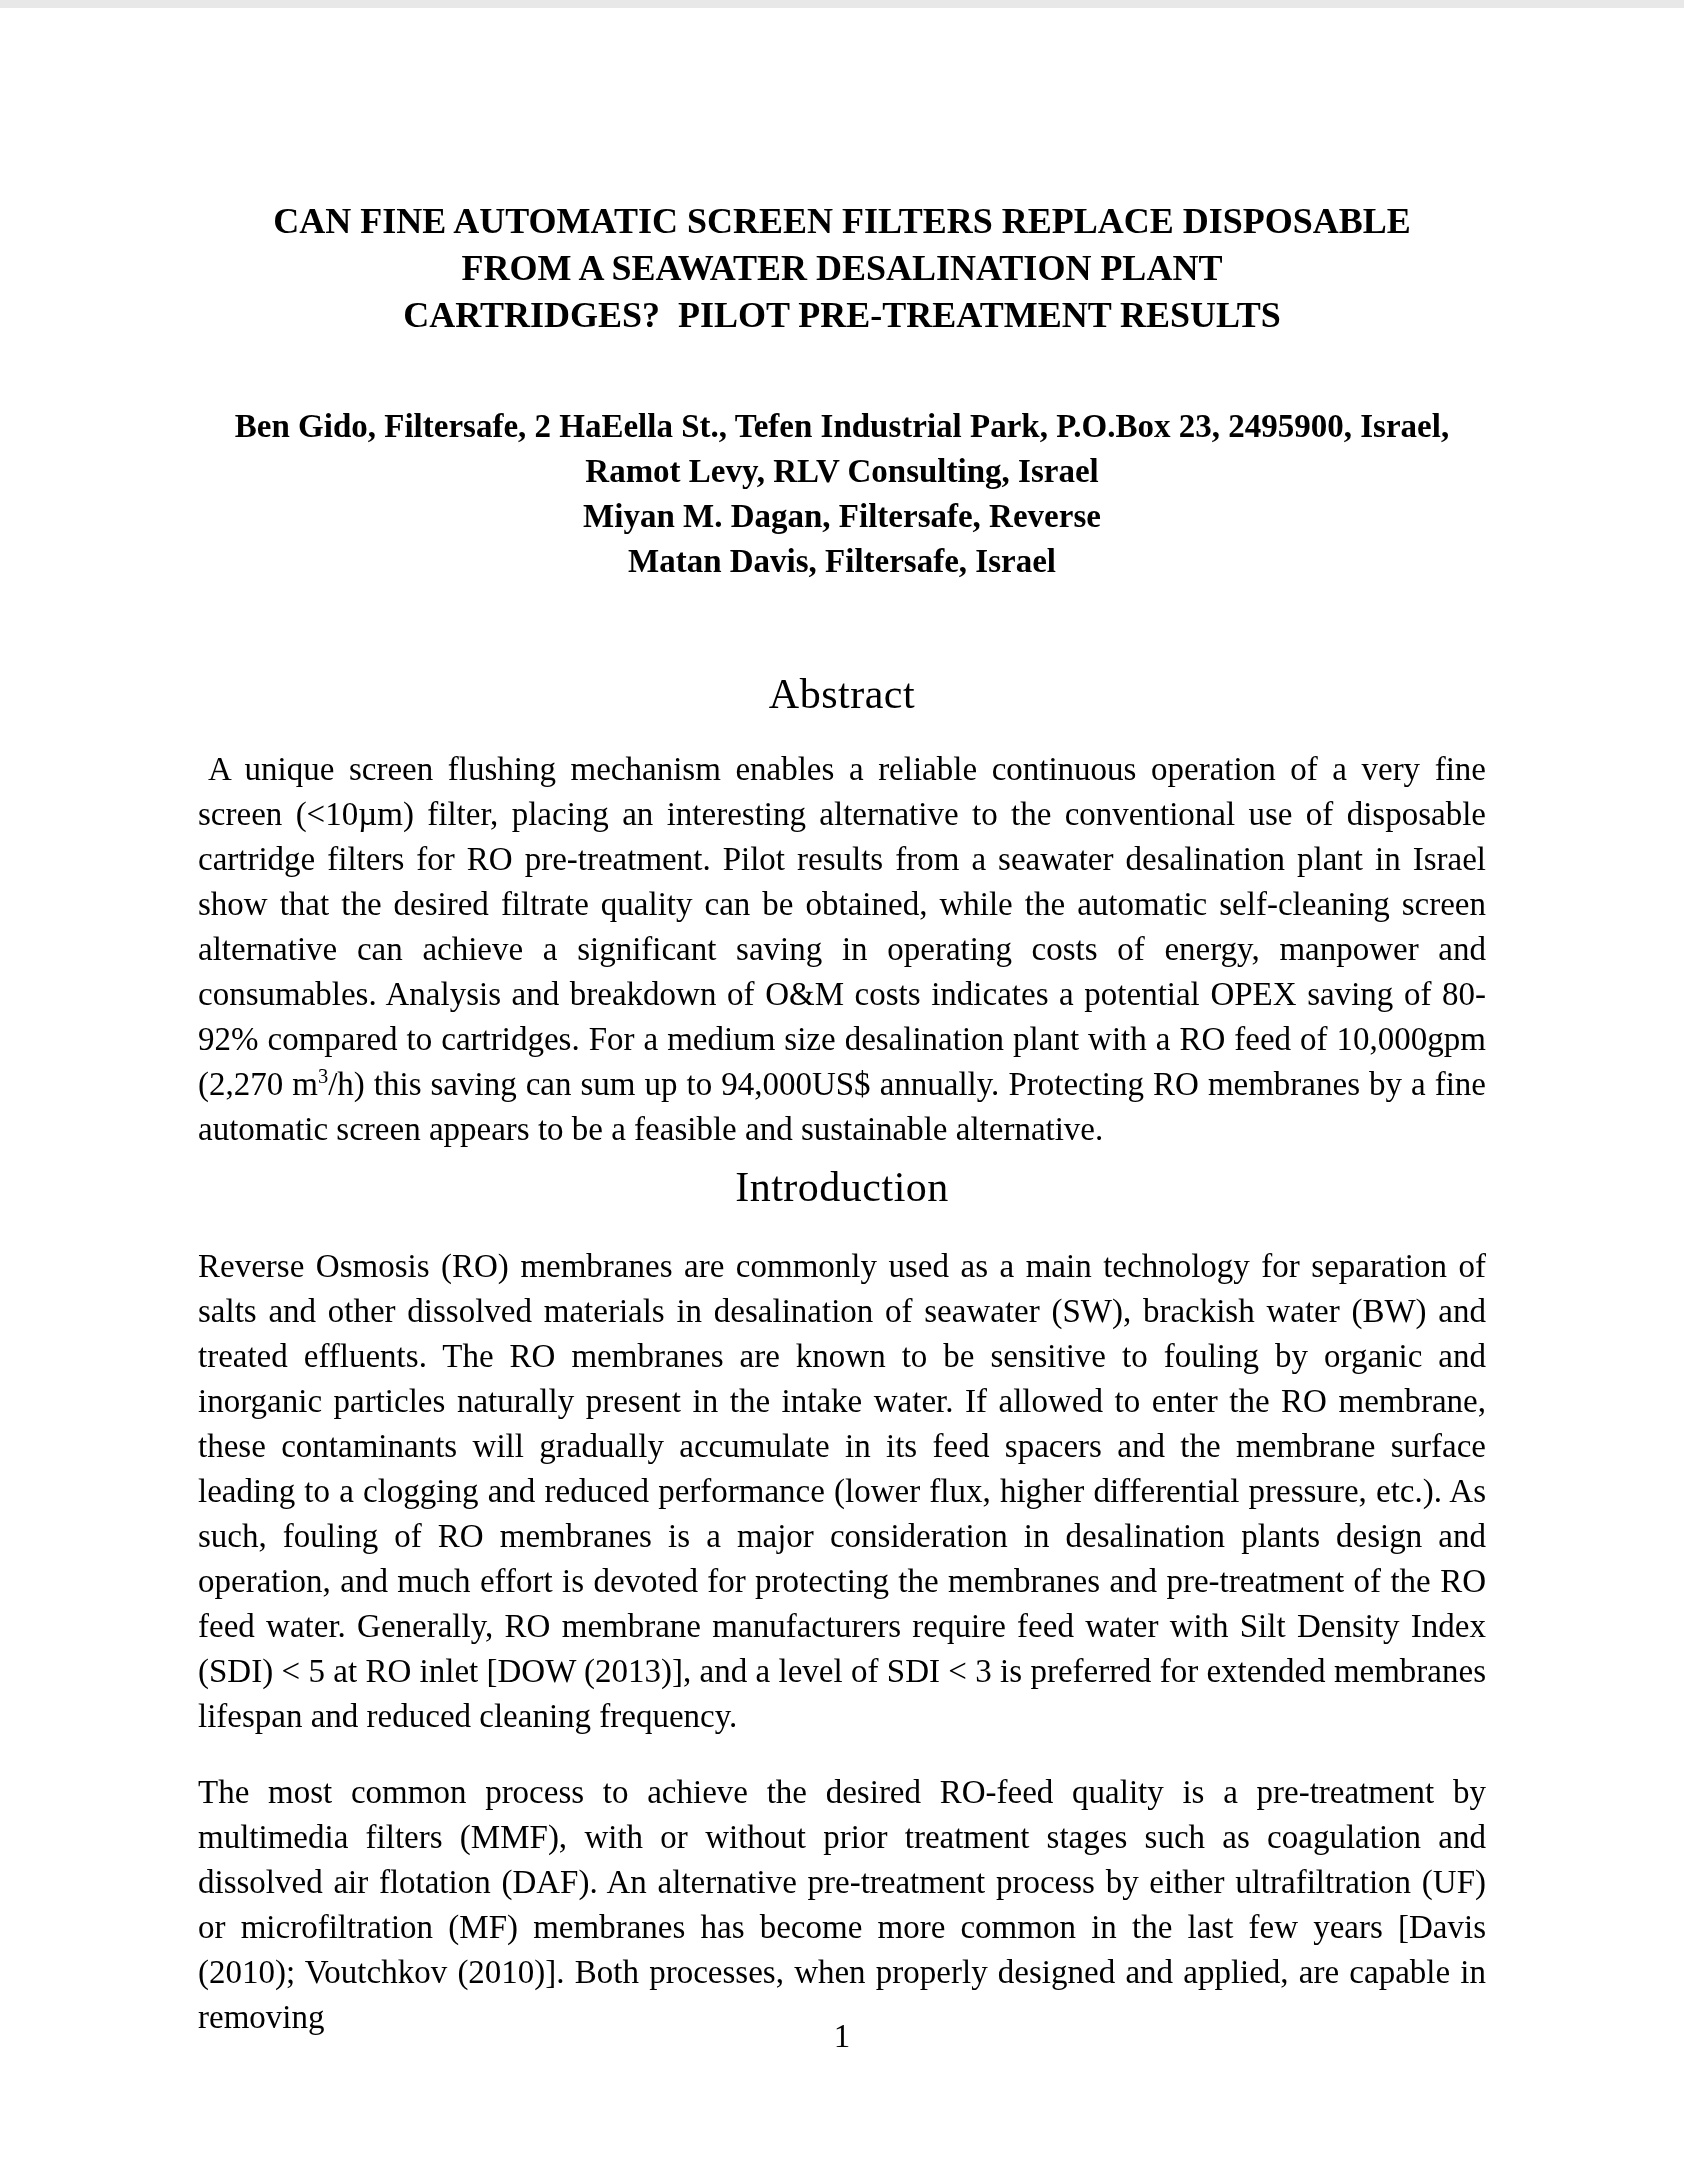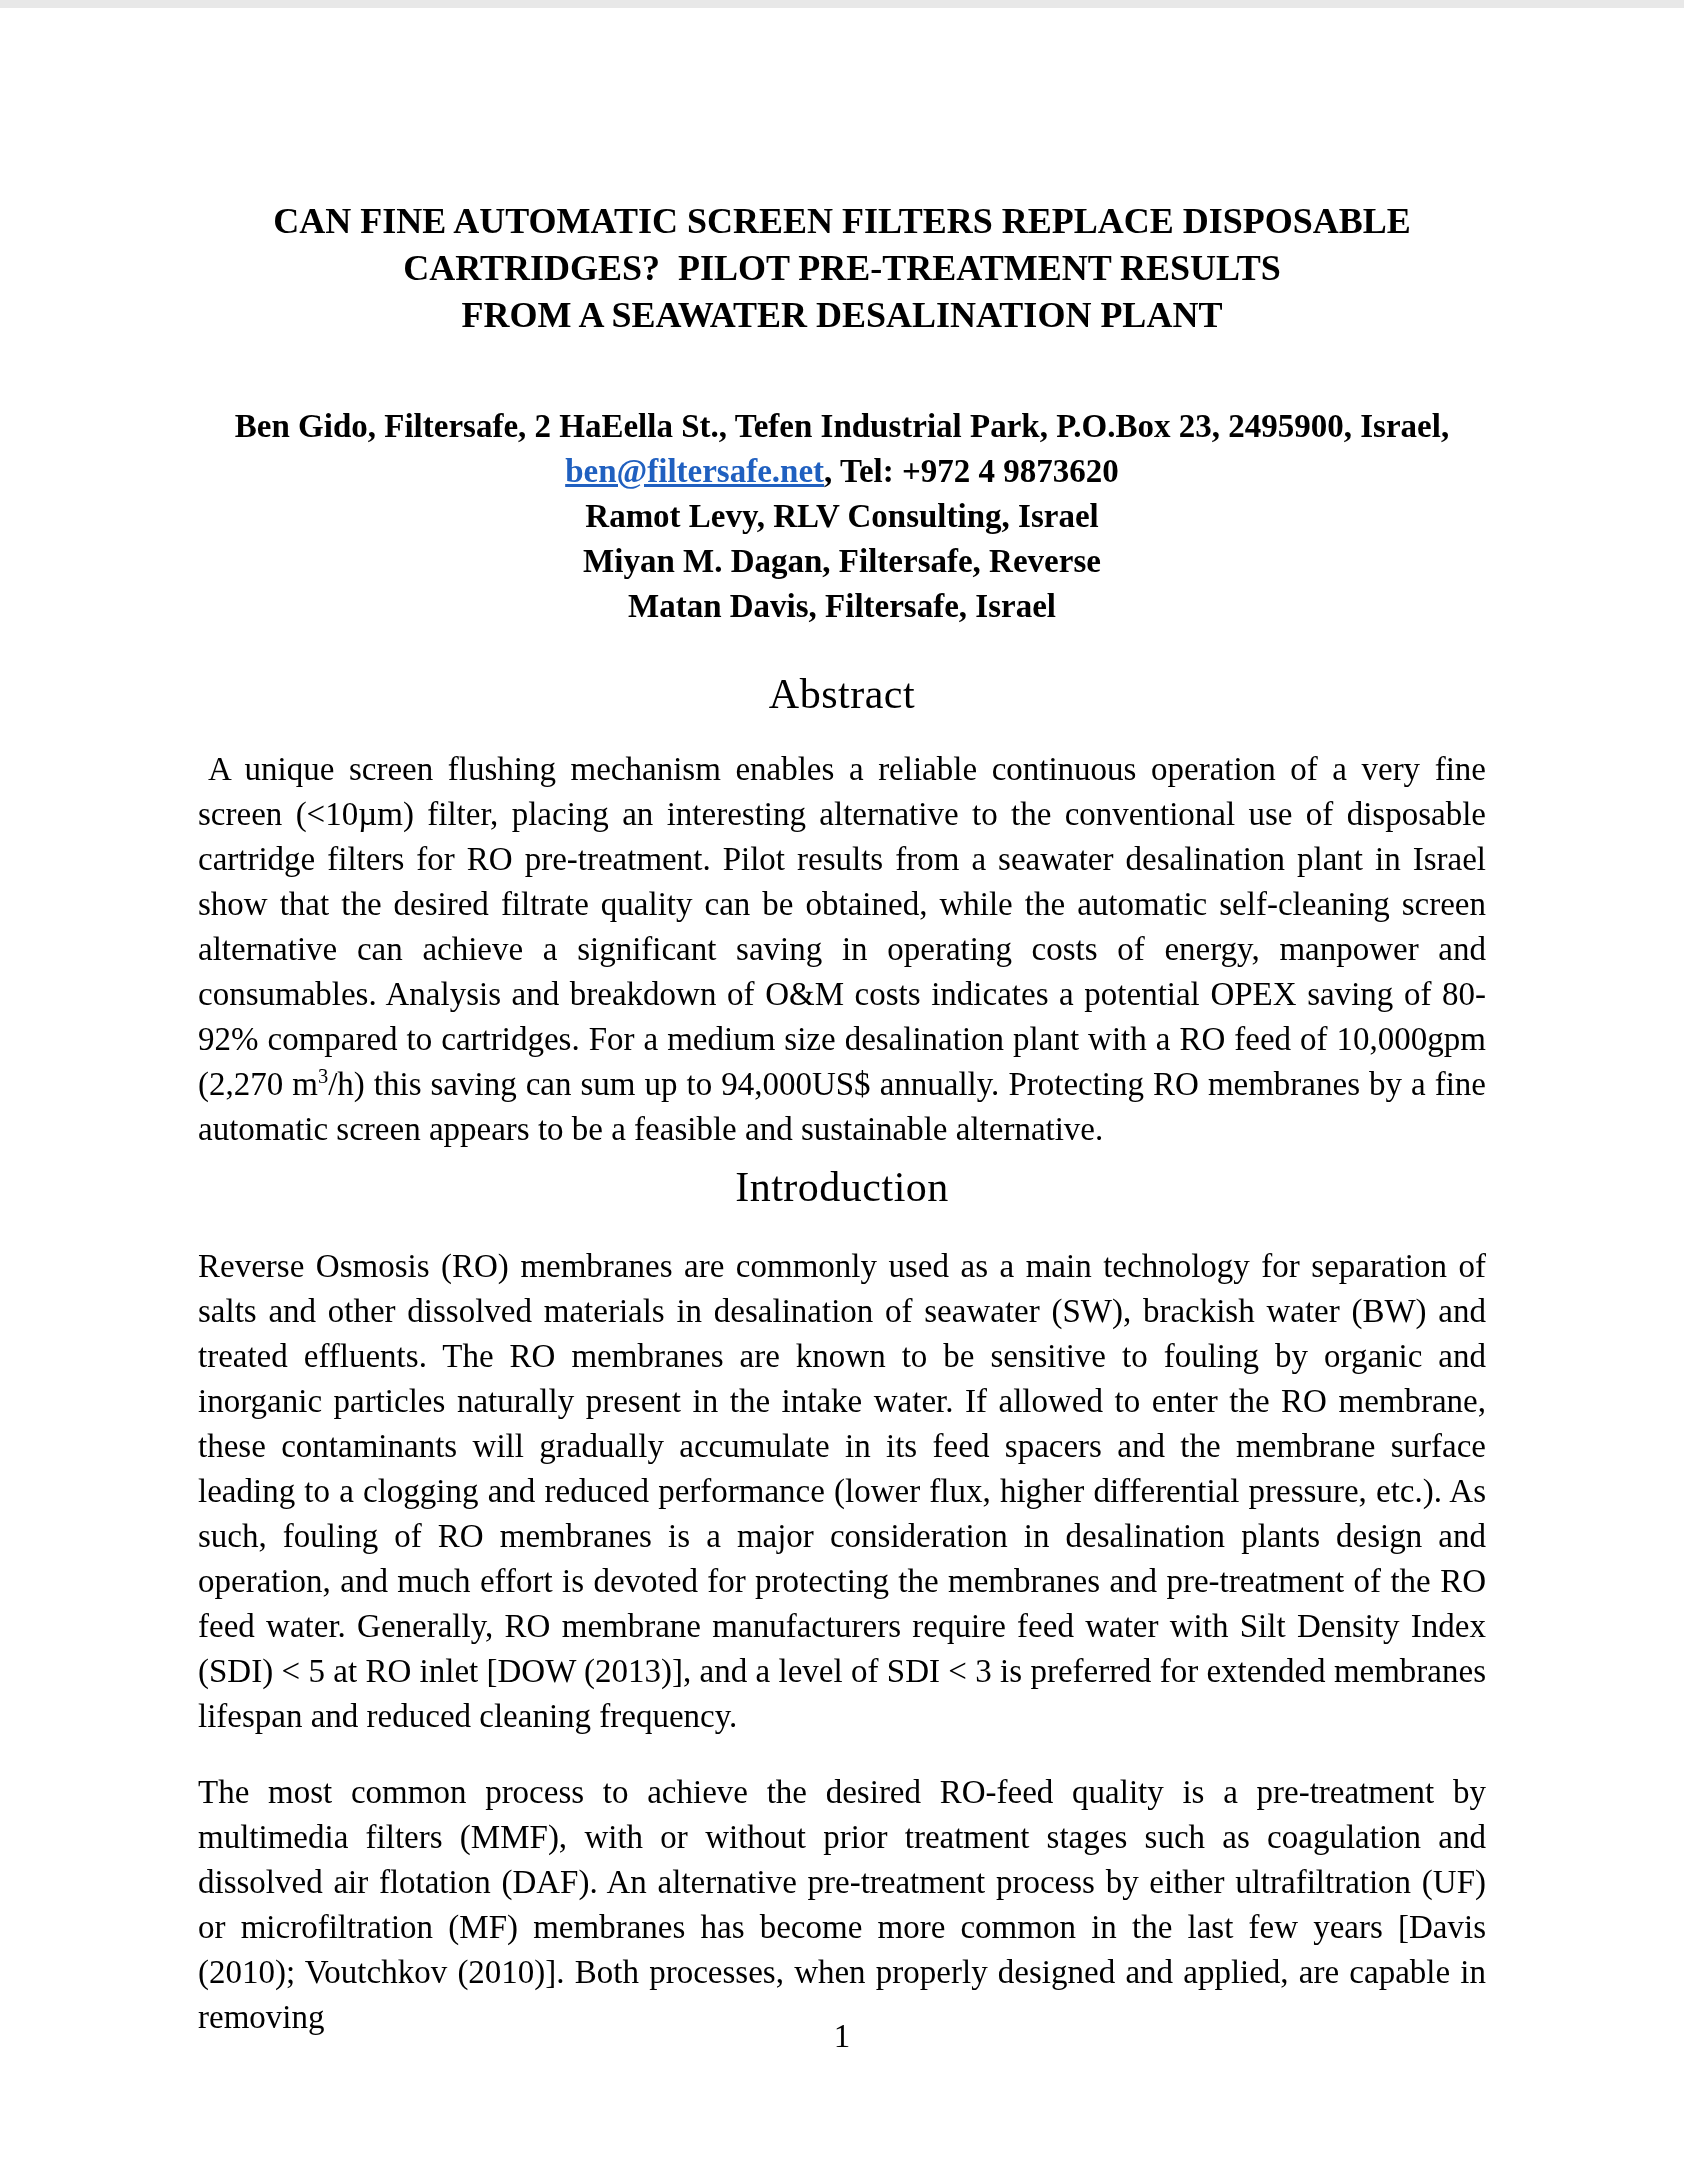--- a/index.html
+++ b/index.html
@@ -54,29 +54,26 @@
     font-size: 33px; line-height: 45px; text-align: center;
   }
 </style>
 </head>
 <body>
 
 <div class="page">
 
   <header class="title-block">
     <div>CAN FINE AUTOMATIC SCREEN FILTERS REPLACE DISPOSABLE</div>
+    <div>FROM A SEAWATER DESALINATION PLANT</div>
     <div>CARTRIDGES?&nbsp; PILOT PRE-TREATMENT RESULTS</div>
-    <div>FROM A SEAWATER DESALINATION PLANT</div>
   </header>
 
   <div class="authors-block">
     <div>Ben Gido, Filtersafe, 2 HaEella St., Tefen Industrial Park, P.O.Box 23, 2495900, Israel,</div>
-    <div>
-      <a class="email-link">ben@filtersafe.net</a><span>, Tel: +972 4 9873620</span>
-    </div>
     <div>Ramot Levy, RLV Consulting, Israel</div>
     <div>Miyan M. Dagan, Filtersafe, Reverse</div>
     <div>Matan Davis, Filtersafe, Israel</div>
   </div>
 
   <h2 class="section-heading" id="abstract-heading">Abstract</h2>
 
   <p class="bodytext" id="abstract-body"><span>A unique screen flushing mechanism enables a reliable continuous operation of a very fine screen (&lt;10µm) filter, placing an interesting alternative to the conventional use of disposable cartridge filters for RO pre-treatment. Pilot results from a seawater desalination plant in Israel show that the desired filtrate quality can be obtained, while the automatic self-cleaning screen alternative can achieve a significant saving in operating costs of energy, manpower and consumables. Analysis and breakdown of O&amp;M costs indicates a potential OPEX saving of 80-92% compared to cartridges. For a medium size desalination plant with a RO feed of 10,000gpm (2,270 m</span><sup class="cubic">3</sup><span>/h) this saving can sum up to 94,000US$ annually. Protecting RO membranes by a fine automatic screen appears to be a feasible and sustainable alternative.</span></p>
 
   <h2 class="section-heading" id="intro-heading">Introduction</h2>

